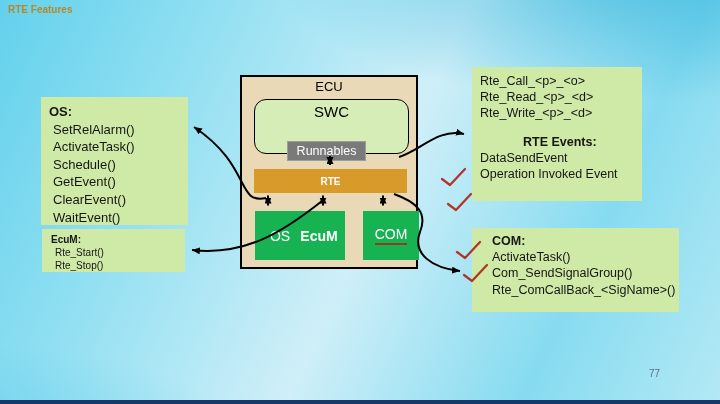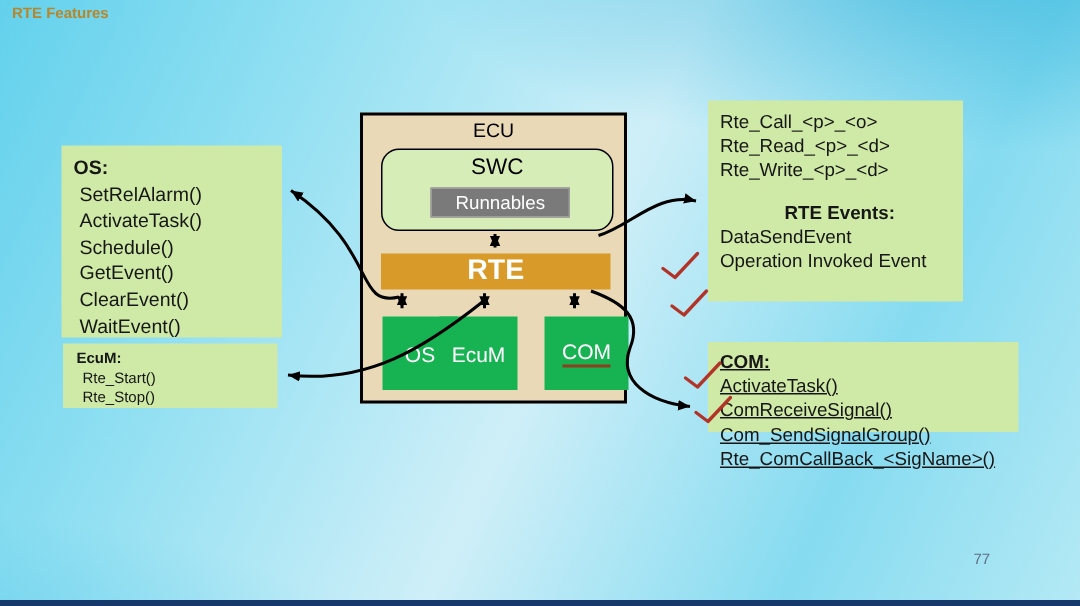--- a/index.html
+++ b/index.html
@@ -18,38 +18,38 @@
   .note{position:absolute;background:#cfe9a6;color:#161616;box-sizing:border-box;}
   .note .nt{font-weight:bold;}
   .note .nl{padding-left:4px;white-space:nowrap;}
 
   .note-os{left:41px;top:65px;width:147px;height:128px;padding:6px 0 0 8px;font-size:13px;line-height:17.6px;margin-top:32px;}
   .note-ecum{left:42px;top:229px;width:143px;height:43px;padding:4px 0 0 9px;font-size:10px;line-height:13px;}
   .note-swc{left:472px;top:67px;width:170px;height:134px;padding:6px 0 0 8px;font-size:12.5px;line-height:16.2px;}
   .note-swc .nt{line-height:18px;}
   .note-swc .nt2{font-weight:bold;margin-top:12px;margin-left:43px;}
   .note-swc .nl{padding-left:0;}
-  .note-com{left:472px;top:228px;width:207px;height:60px;padding:5px 0 0 8px;font-size:12.5px;line-height:16.2px;text-decoration:underline;}
+  .note-com{left:472px;top:228px;width:207px;height:84px;padding:5px 0 0 20px;font-size:12.5px;line-height:16.2px;}
   .note-com .nl{padding-left:0;}
 
   .ecu{position:absolute;left:240px;top:75px;width:178px;height:194px;box-sizing:border-box;
        background:#ead9b6;border:2px solid #000;}
   .ecu-label{position:absolute;left:0;right:0;top:2px;text-align:center;font-size:13px;color:#000000;}
   .swcbox{position:absolute;left:12px;top:22px;width:155px;height:55px;box-sizing:border-box;
           background:#d6edb8;border:1.5px solid #000;border-radius:12px;}
   .swc-label{position:absolute;left:0;right:0;top:3px;text-align:center;font-size:15px;color:#000;}
-  .runnables{position:absolute;left:32px;top:25px;width:93px;height:20px;box-sizing:border-box;
+  .runnables{position:absolute;left:32px;top:41px;width:79px;height:20px;box-sizing:border-box;
              background:#7a7a7a;border:1px solid #9d9d9d;color:#fff;font-size:12.5px;
              display:flex;align-items:center;justify-content:center;}
   .rtebar{position:absolute;left:12px;top:92px;width:153px;height:24px;background:#d89a28;
-          color:#fff;font-size:19px;font-weight:600;display:flex;align-items:center;justify-content:center;}
+          color:#fff;font-size:10px;font-weight:600;display:flex;align-items:center;justify-content:center;}
   .module{position:absolute;top:134px;height:49px;background:#17b352;color:#fff;font-size:14px;
           display:flex;align-items:center;justify-content:center;}
   .mod-os{left:13px;width:50px;}
-  .mod-ecum{left:51px;width:52px;}
+  .mod-ecum{left:51px;width:52px;font-weight:bold;}
   .mod-com{left:121px;width:56px;}
   .mod-com .ul{border-bottom:2.5px solid #8d3f1f;padding-bottom:1px;}
 
   svg.overlay{position:absolute;left:0;top:0;width:720px;height:404px;pointer-events:none;}
   .arr{stroke:#000;stroke-width:2;fill:none;}
   .chk{stroke:#b23327;stroke-width:2.2;fill:none;stroke-linecap:round;stroke-linejoin:round;}
 </style>
 </head>
 <body>
 
@@ -78,21 +78,20 @@
     <div class="nl">Rte_Read_&lt;p&gt;_&lt;d&gt;</div>
     <div class="nl">Rte_Write_&lt;p&gt;_&lt;d&gt;</div>
     <div class="nt2">RTE Events:</div>
     <div class="nl">DataSendEvent</div>
     <div class="nl">Operation Invoked Event</div>
   </div>
 
   <div class="note note-com">
     <div class="nt">COM:</div>
     <div class="nl">ActivateTask()</div>
-    <div class="nl">ComReceiveSignal()</div>
     <div class="nl">Com_SendSignalGroup()</div>
     <div class="nl">Rte_ComCallBack_&lt;SigName&gt;()</div>
   </div>
 
   <div class="ecu">
     <div class="ecu-label">ECU</div>
     <div class="swcbox">
       <div class="swc-label">SWC</div>
       <div class="runnables">Runnables</div>
     </div>

